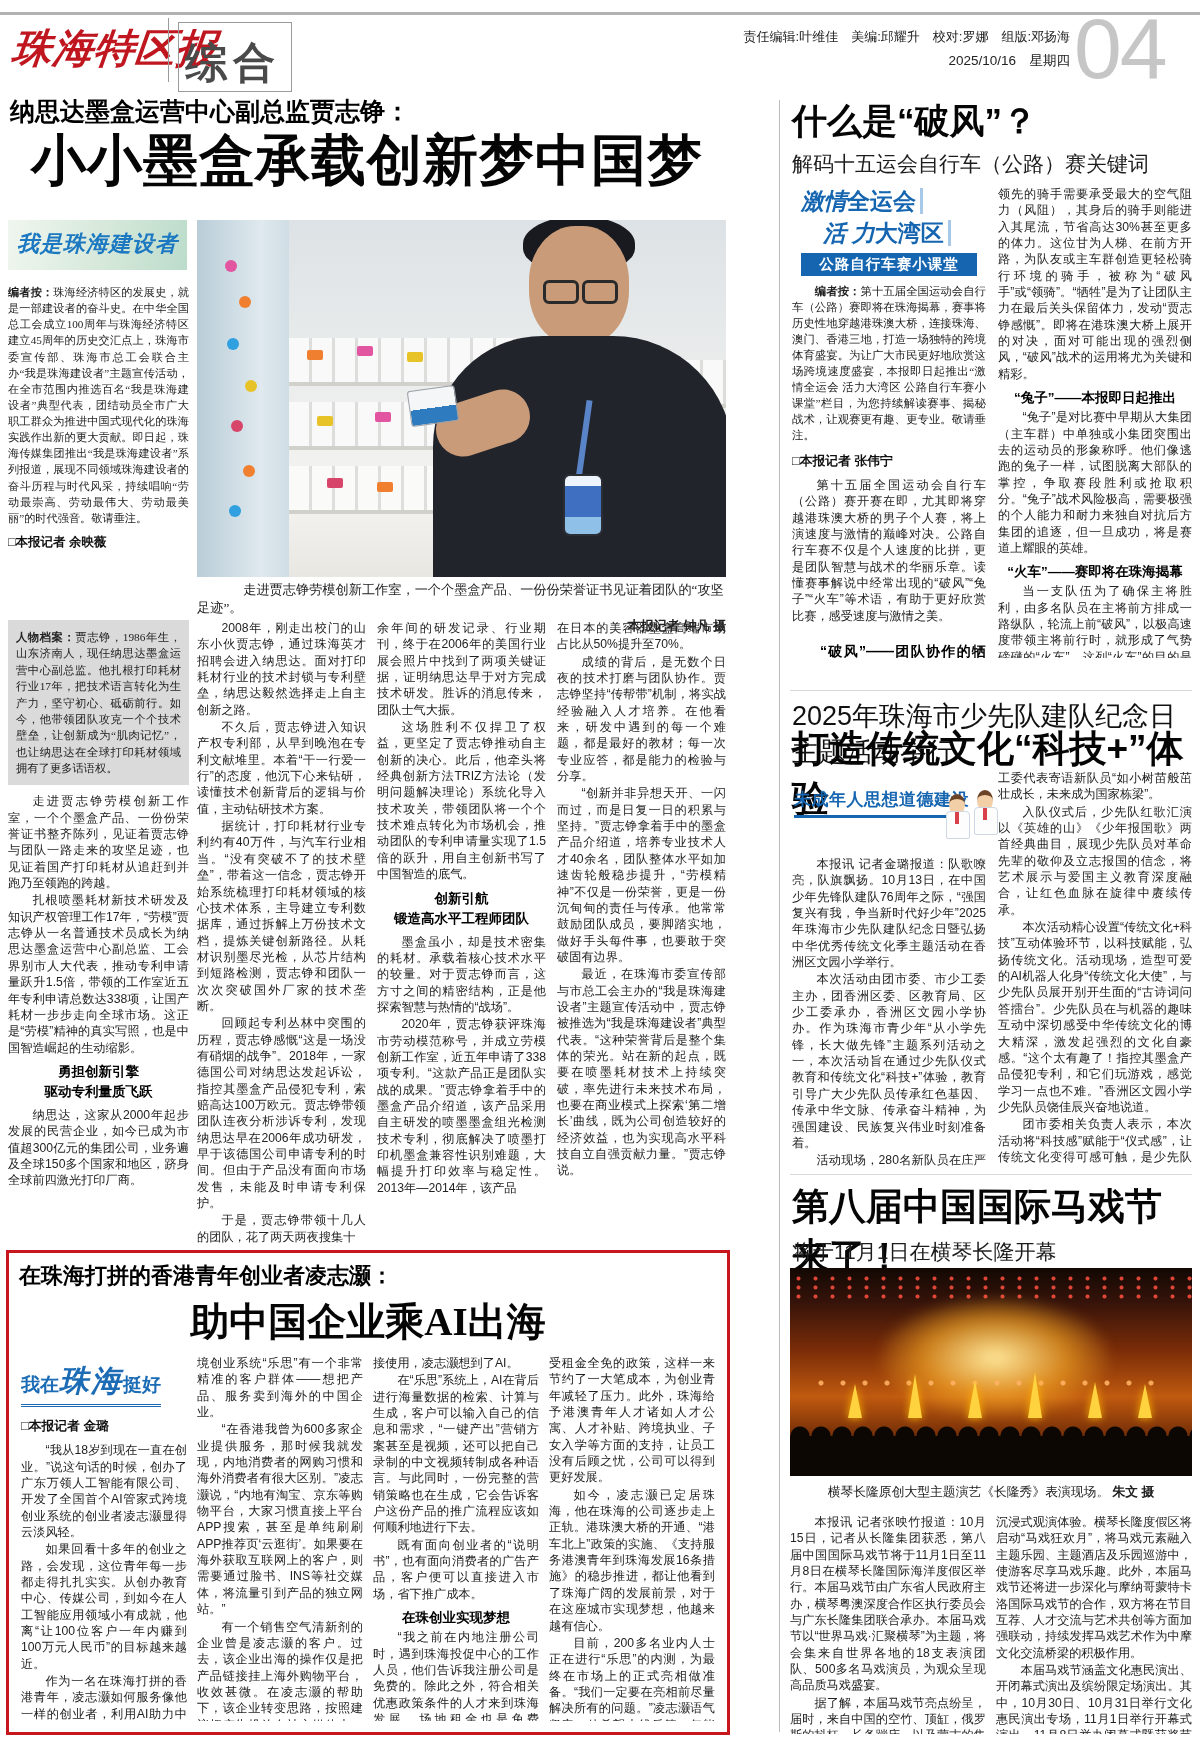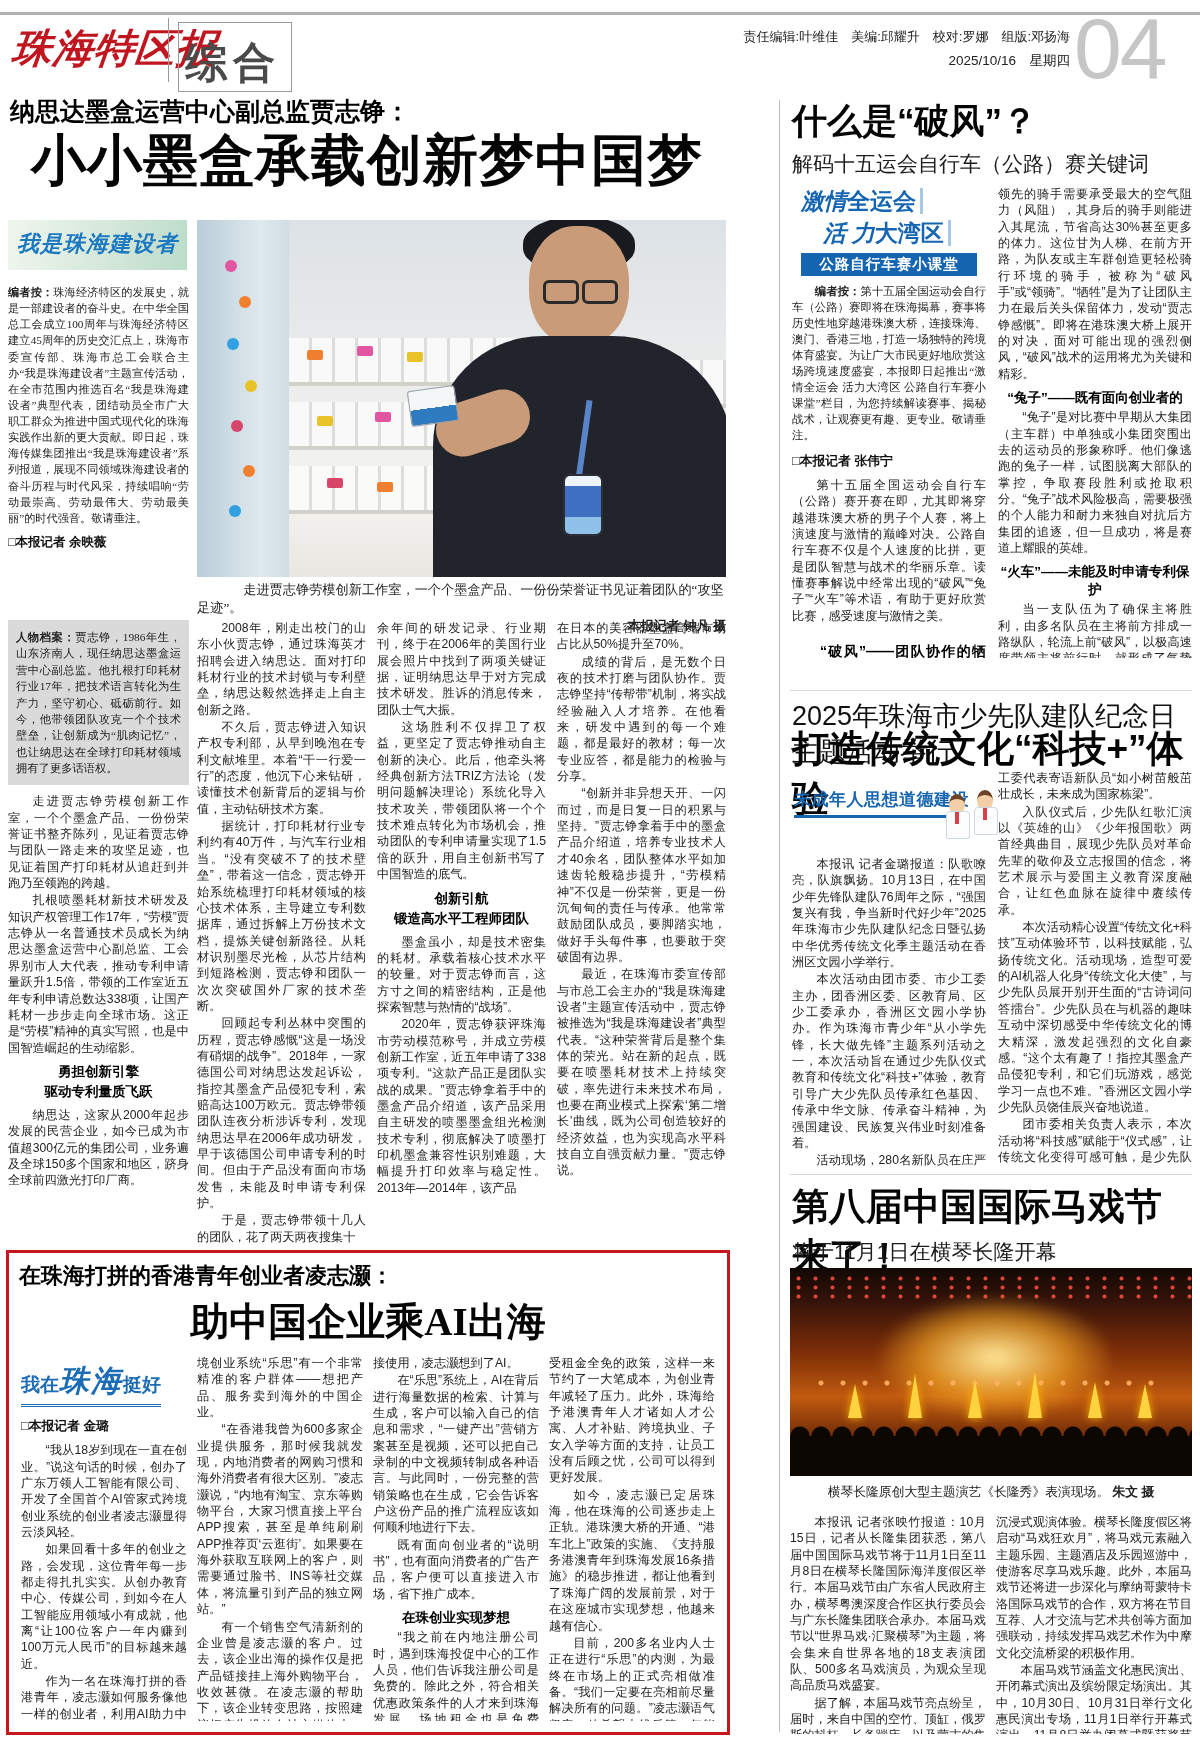--- a/index.html
+++ b/index.html
@@ -226,23 +226,23 @@
     </div>
     <p class="kai-note" style="margin:0;text-indent:2em;text-align:justify;font-family:'Liberation Serif',serif;font-size:11.4px;line-height:1.4;"><b>编者按：</b><span>第十五届全国运动会自行车（公路）赛即将在珠海揭幕，赛事将历史性地穿越港珠澳大桥，连接珠海、澳门、香港三地，打造一场独特的跨境体育盛宴。为让广大市民更好地欣赏这场跨境速度盛宴，本报即日起推出“激情全运会 活力大湾区 公路自行车赛小课堂”栏目，为您持续解读赛事、揭秘战术，让观赛更有趣、更专业。敬请垂注。</span></p>
     <div class="byline">□本报记者 张伟宁</div>
     <div>
         <p>第十五届全国运动会自行车（公路）赛开赛在即，尤其即将穿越港珠澳大桥的男子个人赛，将上演速度与激情的巅峰对决。公路自行车赛不仅是个人速度的比拼，更是团队智慧与战术的华丽乐章。读懂赛事解说中经常出现的“破风”“兔子”“火车”等术语，有助于更好欣赏比赛，感受速度与激情之美。</p>
         <p class="colhead2">“破风”——团队协作的牺牲与艺术</p>
       </div>
   </div>
   <div class="abs cols subcol s1-right">
       <p class="noind">领先的骑手需要承受最大的空气阻力（风阻），其身后的骑手则能进入其尾流，节省高达30%甚至更多的体力。这位甘为人梯、在前方开路，为队友或主车群创造更轻松骑行环境的骑手，被称为“破风手”或“领骑”。“牺牲”是为了让团队主力在最后关头保留体力，发动“贾志铮感慨”。即将在港珠澳大桥上展开的对决，面对可能出现的强烈侧风，“破风”战术的运用将尤为关键和精彩。</p>
-      <p class="colhead">“兔子”——既有面向创业者的</p>
+      <p class="colhead">“兔子”——本报即日起推出</p>
       <p>“兔子”是对比赛中早期从大集团（主车群）中单独或小集团突围出去的运动员的形象称呼。他们像逃跑的兔子一样，试图脱离大部队的掌控，争取赛段胜利或抢取积分。“兔子”战术风险极高，需要极强的个人能力和耐力来独自对抗后方集团的追逐，但一旦成功，将是赛道上耀眼的英雄。</p>
-      <p class="colhead">“火车”——未能及时申请专利保护</p>
+      <p class="colhead">“火车”——赛即将在珠海揭幕</p>
       <p>当一支队伍为了确保主将胜利，由多名队员在主将前方排成一路纵队，轮流上前“破风”，以极高速度带领主将前行时，就形成了气势磅礴的“火车”。这列“火车”的目的是消耗对手的体力，压制他们的追击，并为主将创造最佳的冲刺位置。看到一队身着统一战袍的骑手高速碾过赛道，那便是团队实力的极致展现。</p>
     </div>
 
   <div class="abs h-rule" style="left:790px;top:690px;width:402px;"></div>
   <div class="abs s2-kicker">2025年珠海市少先队建队纪念日主题活动举行</div>
   <div class="abs s2-head">打造传统文化“科技+”体验</div>
   <div class="abs minor-badge">
     <span class="mb-text">未成年人思想道德建设</span>
     <span class="kid" style="left:178px;">
         <span class="h"></span>

